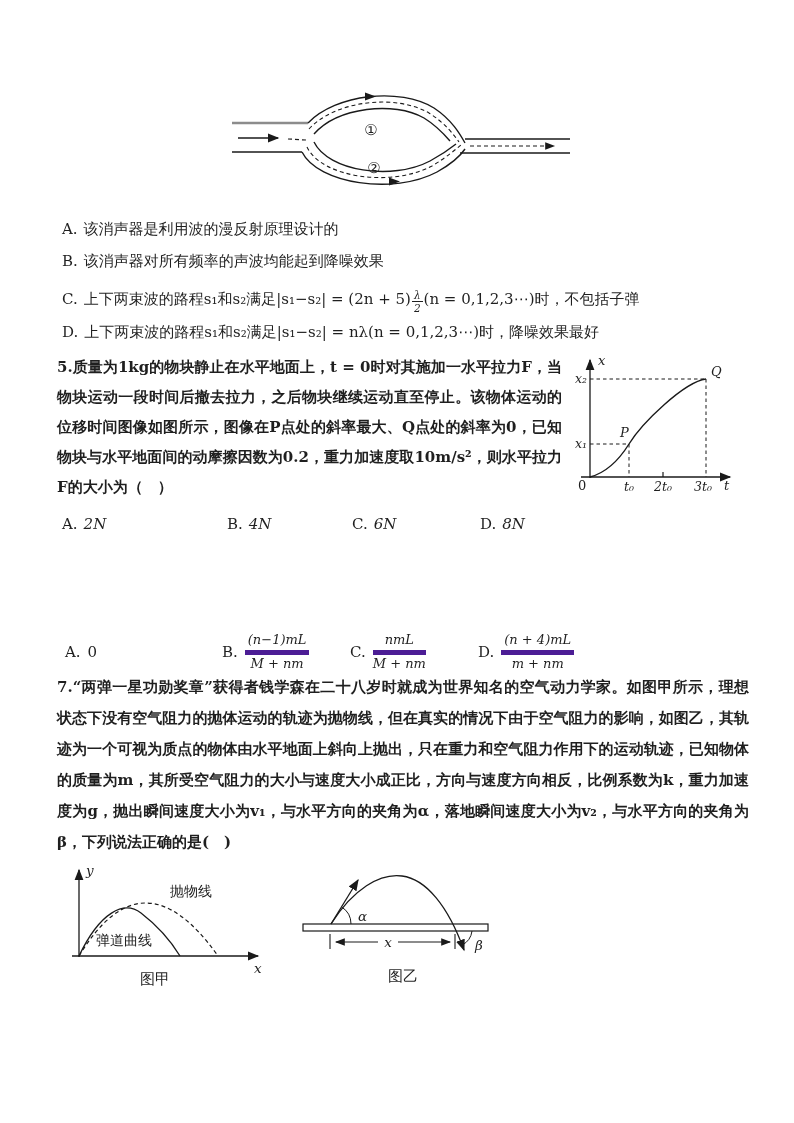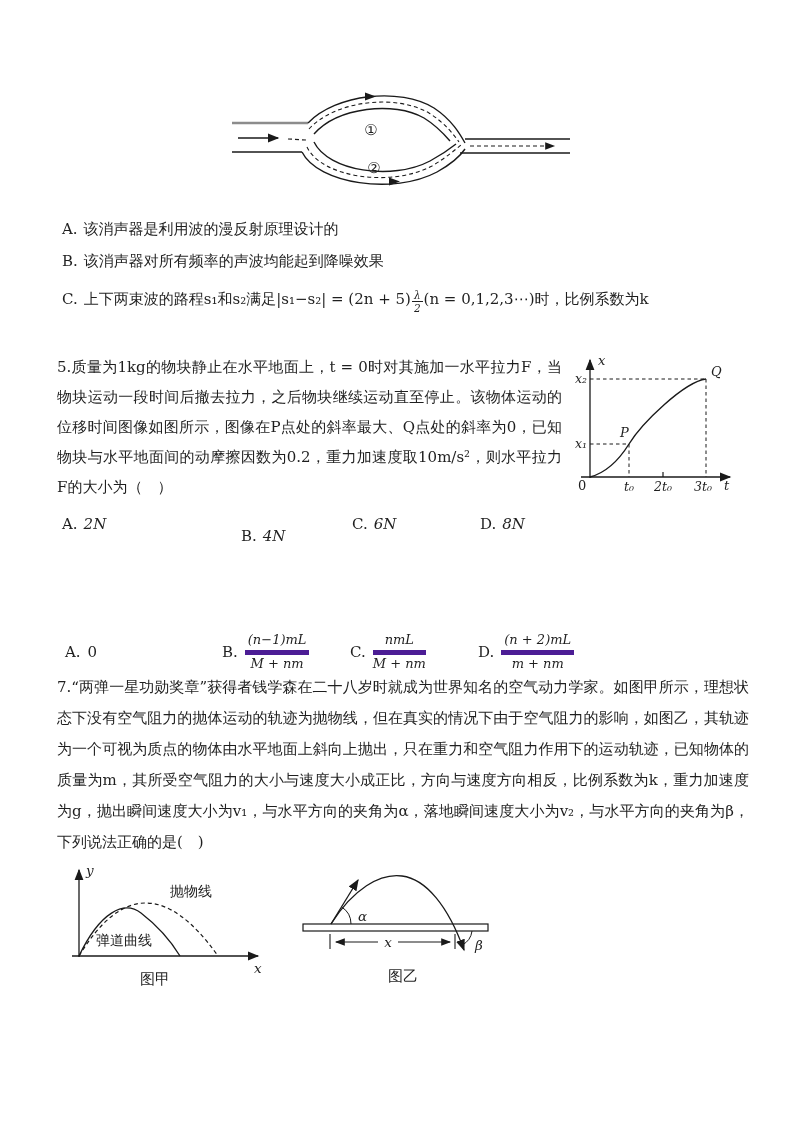--- a/index.html
+++ b/index.html
@@ -3,21 +3,21 @@
 <meta charset="utf-8">
 <style>
   html,body{margin:0;padding:0;background:#e8e8e8;}
   .page{
     position:relative;width:794px;height:1123px;margin:0 auto;
     background:#ffffff;overflow:hidden;
     font-family:"DejaVu Serif","Liberation Serif",serif;
     color:#1f1f1f;
   }
   .abs{position:absolute;}
-  .txt{font-size:15px;line-height:30px;text-align:justify;text-align-last:left;}
+  .txt{font-size:15px;line-height:30px;text-align:justify;text-align-last:left;font-weight:bold;}
   .optline{font-size:15px;line-height:20px;white-space:nowrap;}
   .optlabel{font-style:normal;margin-right:6px;}
   .mathit{font-style:italic;text-align:right;}
   
   .ifrac{display:inline-block;vertical-align:-8px;text-align:center;font-size:10.5px;line-height:1.15;font-style:italic;margin:0 1px;}
   .ifrac .num{display:block;border-bottom:1px solid #1f1f1f;padding:0 2px;}
   .ifrac .den{display:block;}
   
   .fopt{display:flex;align-items:center;font-size:15px;}
   .fopt .optlabel{margin-right:7px;}
@@ -62,21 +62,24 @@
     <text x="142" y="81" font-size="15" text-anchor="middle">②</text>
   </svg>
 
   <div class="abs optline" style="left:62px;top:219px;">
     <span class="optlabel">A.</span><span>该消声器是利用波的漫反射原理设计的</span>
   </div>
   <div class="abs optline" style="left:62px;top:251px;">
     <span class="optlabel">B.</span><span>该消声器对所有频率的声波均能起到降噪效果</span>
   </div>
   <div class="abs optline" style="left:62px;top:284px;height:30px;line-height:30px;">
-    <span class="optlabel">C.</span><span>上下两束波的路程s₁和s₂满足|s₁−s₂| = (2n + 5)</span><span class="ifrac"><span class="num">λ</span><span class="den">2</span></span><span>(n = 0,1,2,3⋯)时，比例系数为k</span>
+    <span class="optlabel">C.</span><span>上下两束波的路程s₁和s₂满足|s₁−s₂| = (2n + 5)</span><span class="ifrac"><span class="num">λ</span><span class="den">2</span></span><span>(n = 0,1,2,3⋯)时，不包括子弹</span>
+  </div>
+  <div class="abs optline" style="left:62px;top:322px;">
+    <span class="optlabel">D.</span><span>上下两束波的路程s₁和s₂满足|s₁−s₂| = nλ(n = 0,1,2,3⋯)时，降噪效果最好</span>
   </div>
 
   <div class="abs txt" style="left:57px;top:352px;width:505px;">5.质量为1kg的物块静止在水平地面上，t = 0时对其施加一水平拉力F，当物块运动一段时间后撤去拉力，之后物块继续运动直至停止。该物体运动的位移时间图像如图所示，图像在P点处的斜率最大、Q点处的斜率为0，已知物块与水平地面间的动摩擦因数为0.2，重力加速度取10m/s²，则水平拉力F的大小为（　）</div>
 
   <svg class="abs" style="left:572px;top:352px;" width="170" height="142" viewBox="0 0 170 142">
     <defs>
       <marker id="arrB" markerWidth="10" markerHeight="8" refX="8" refY="3.5" orient="auto">
         <path d="M0,0 L9,3.5 L0,7 z" fill="#1a1a1a"></path>
       </marker>
     </defs>
@@ -95,21 +98,21 @@
     <text x="91" y="139" font-size="12.5" font-style="italic" text-anchor="middle">2t₀</text>
     <text x="131" y="139" font-size="12.5" font-style="italic" text-anchor="middle">3t₀</text>
     <text x="15" y="96" font-size="12.5" font-style="italic" text-anchor="end">x₁</text>
     <text x="15" y="31" font-size="12.5" font-style="italic" text-anchor="end">x₂</text>
     <text x="48" y="85" font-size="13" font-style="italic">P</text>
     <text x="139" y="24" font-size="13" font-style="italic">Q</text>
   </svg>
 
   <div>
     <span class="abs optline" style="left:62px;top:514px;"><span class="optlabel">A.</span><span class="mathit">2N</span></span>
-    <span class="abs optline" style="left:241px;top:514px;margin-top:12px;"><span class="optlabel">B.</span><span class="mathit">4N</span></span>
+    <span class="abs optline" style="left:227px;top:514px;"><span class="optlabel">B.</span><span class="mathit">4N</span></span>
     <span class="abs optline" style="left:352px;top:514px;"><span class="optlabel">C.</span><span class="mathit">6N</span></span>
     <span class="abs optline" style="left:480px;top:514px;"><span class="optlabel">D.</span><span class="mathit">8N</span></span>
   </div>
 
 
   <div>
     <div class="abs fopt" style="left:65px;top:632px;height:40px;">
       <span class="optlabel">A.</span>
         <span>0</span>
     </div>
@@ -123,21 +126,21 @@
     <div class="abs fopt" style="left:350px;top:632px;height:40px;">
       <span class="optlabel">C.</span>
       <span class="frac">
           <span class="num">nmL</span>
           <span class="den">M + nm</span>
         </span>
     </div>
     <div class="abs fopt" style="left:478px;top:632px;height:40px;">
       <span class="optlabel">D.</span>
       <span class="frac">
-          <span class="num">(n + 2)mL</span>
+          <span class="num">(n + 4)mL</span>
           <span class="den">m + nm</span>
         </span>
     </div>
   </div>
 
   <div class="abs txt" style="left:57px;top:672px;width:692px;line-height:31px;">7.“两弹一星功勋奖章”获得者钱学森在二十八岁时就成为世界知名的空气动力学家。如图甲所示，理想状态下没有空气阻力的抛体运动的轨迹为抛物线，但在真实的情况下由于空气阻力的影响，如图乙，其轨迹为一个可视为质点的物体由水平地面上斜向上抛出，只在重力和空气阻力作用下的运动轨迹，已知物体的质量为m，其所受空气阻力的大小与速度大小成正比，方向与速度方向相反，比例系数为k，重力加速度为g，抛出瞬间速度大小为v₁，与水平方向的夹角为α，落地瞬间速度大小为v₂，与水平方向的夹角为β，下列说法正确的是(　)</div>
 
   <svg class="abs" style="left:58px;top:862px;" width="245" height="128" viewBox="0 0 245 128">
     <defs>
       <marker id="arrC" markerWidth="10" markerHeight="8" refX="8" refY="3.5" orient="auto">

